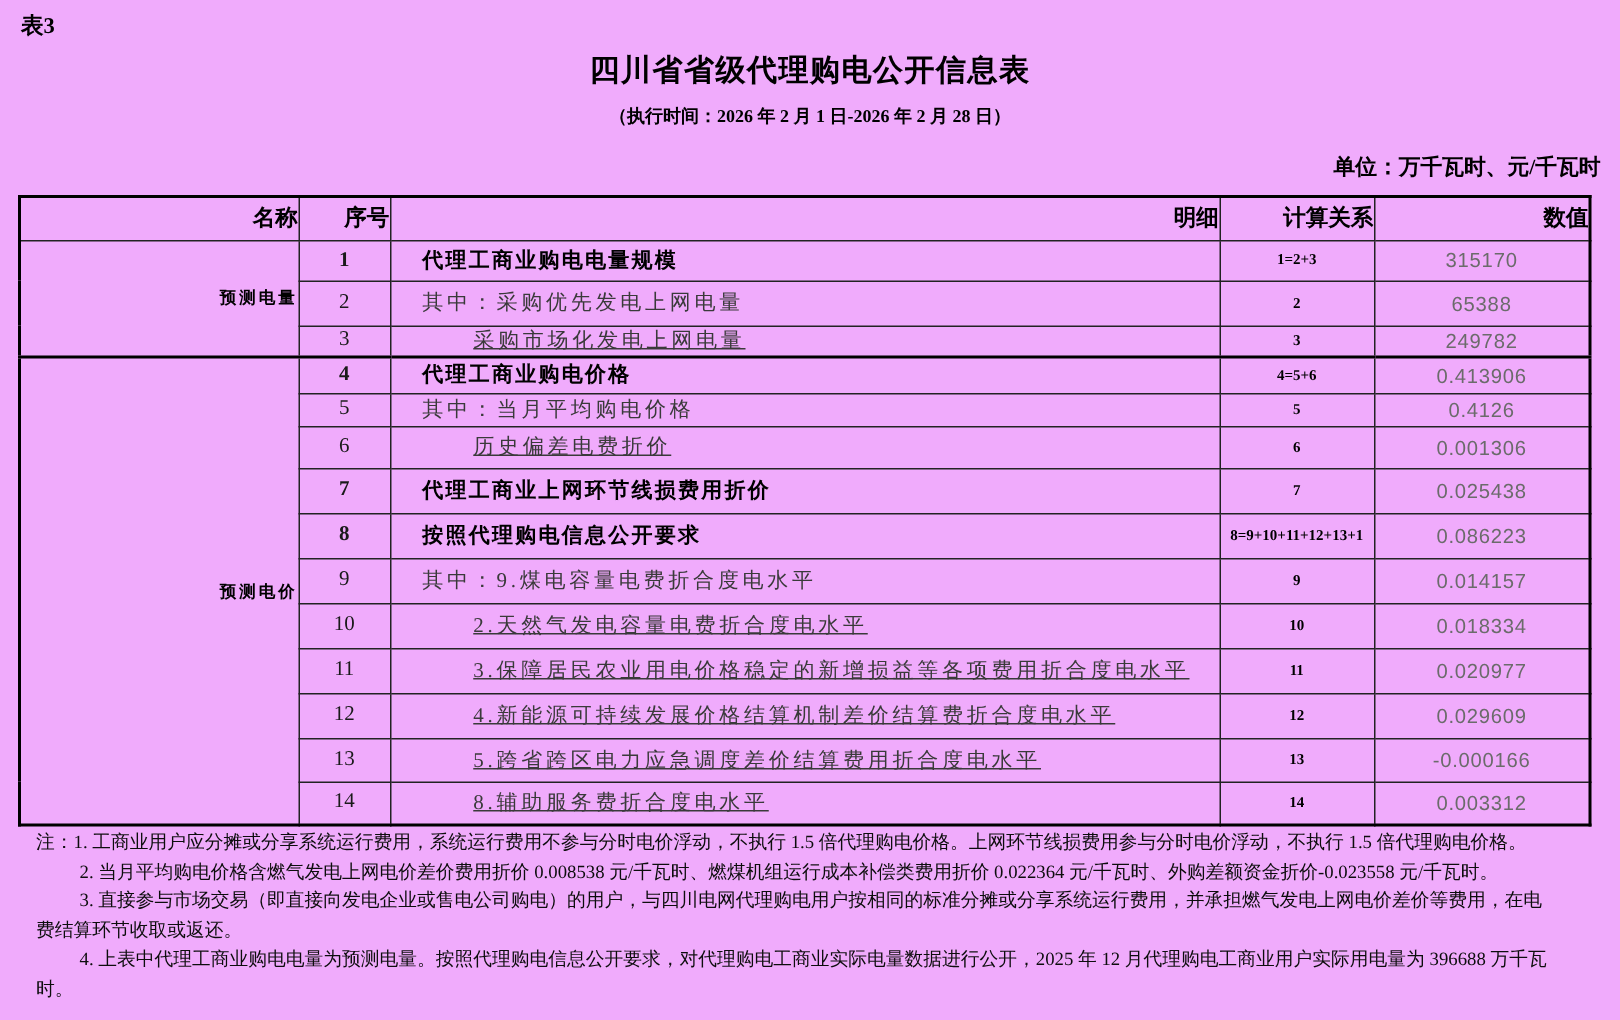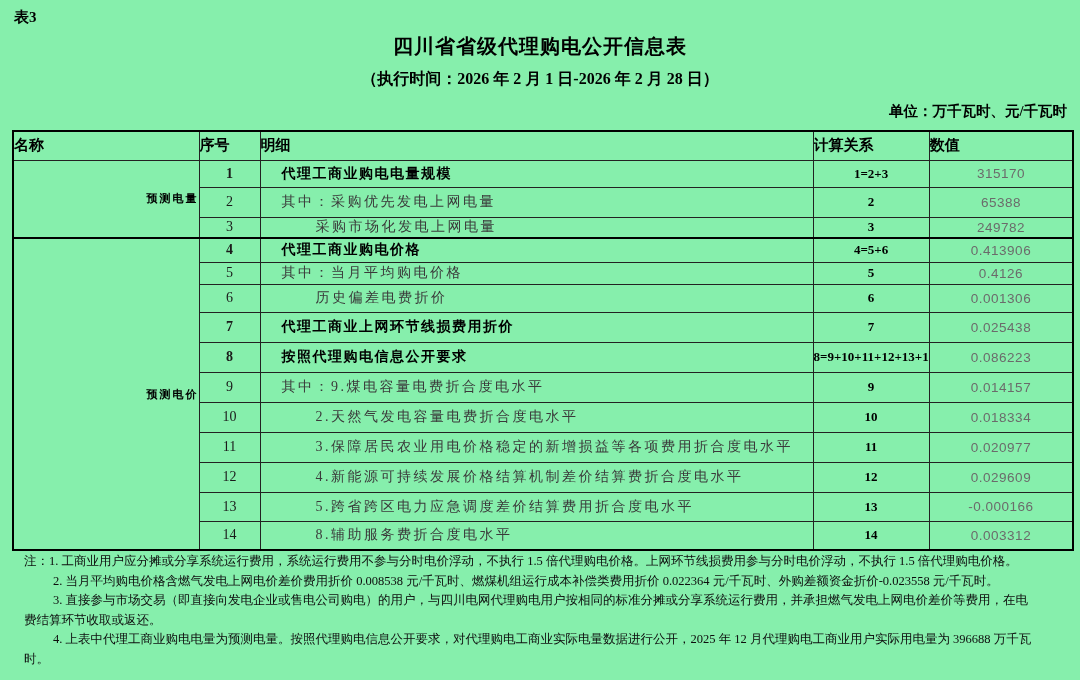--- a/index.html
+++ b/index.html
@@ -1,38 +1,38 @@
 <!DOCTYPE html>
 <html><head>
 <meta charset="utf-8">
 <style>
   * { margin:0; padding:0; box-sizing:border-box; }
   html,body { background:#ffffff; }
   body { width:1080px; height:680px; font-family:"Liberation Serif", serif; color:#000; }
-  .page { position:relative; width:1080px; height:680px; overflow:hidden; background:#86efac; }
+  .page { position:relative; width:1080px; height:680px; overflow:hidden; background:#f0abfc; }
 
   .doc-tag { position:absolute; left:14px; top:8px; font-size:15px; font-weight:bold; }
   .doc-title { position:absolute; top:33px; left:0; width:100%; text-align:center;
                font-size:20px; font-weight:bold; letter-spacing:1px; }
   .doc-subtitle { position:absolute; top:69px; left:0; width:100%; text-align:center;
-                  font-size:16px; font-weight:bold; }
+                  font-size:12px; font-weight:bold; }
   .unit-note { position:absolute; top:102px; right:13px; font-size:14.5px; font-weight:bold; }
 
   table.info { position:absolute; left:12px; top:130px; border-collapse:collapse;
                table-layout:fixed; border:2px solid #000; }
   table.info th, table.info td { border:1px solid #222; overflow:hidden; }
-  table.info th { font-size:15px; font-weight:bold; text-align:left; }
+  table.info th { font-size:15px; font-weight:bold; text-align:right; }
   td.grp { font-weight:bold; font-size:11px; text-align:right; letter-spacing:2px; }
   td.seq { text-align:center; font-size:14px; color:#1a1a1a; }
   td.seq.b { font-weight:bold; }
   td.detail { font-size:14px; letter-spacing:2.5px; color:#3a3a3a; padding-left:21px;
               white-space:nowrap; }
   td.detail.b { font-weight:bold; color:#000; letter-spacing:1.5px; }
-  td.detail.ind { padding-left:55px; }
-  td.calc { text-align:center; font-weight:bold; font-size:13px; white-space:nowrap; }
+  td.detail.ind { padding-left:55px;text-decoration:underline; }
+  td.calc { text-align:center; font-weight:bold; font-size:10px; white-space:nowrap; }
   td.val { text-align:center; font-size:13.5px; color:#6b6b6b; letter-spacing:0.5px;
            font-family:"Liberation Sans", sans-serif; }
   tr.group-start td { border-top:2px solid #000; }
 
   .notes { position:absolute; left:24px; top:552px; width:1050px; font-size:12.5px;
            font-weight:normal; line-height:19.5px; color:#0d0d0d; }
   .note-line { white-space:nowrap; }
   .note-line.ind { padding-left:29px; }
 </style>
 </head>

